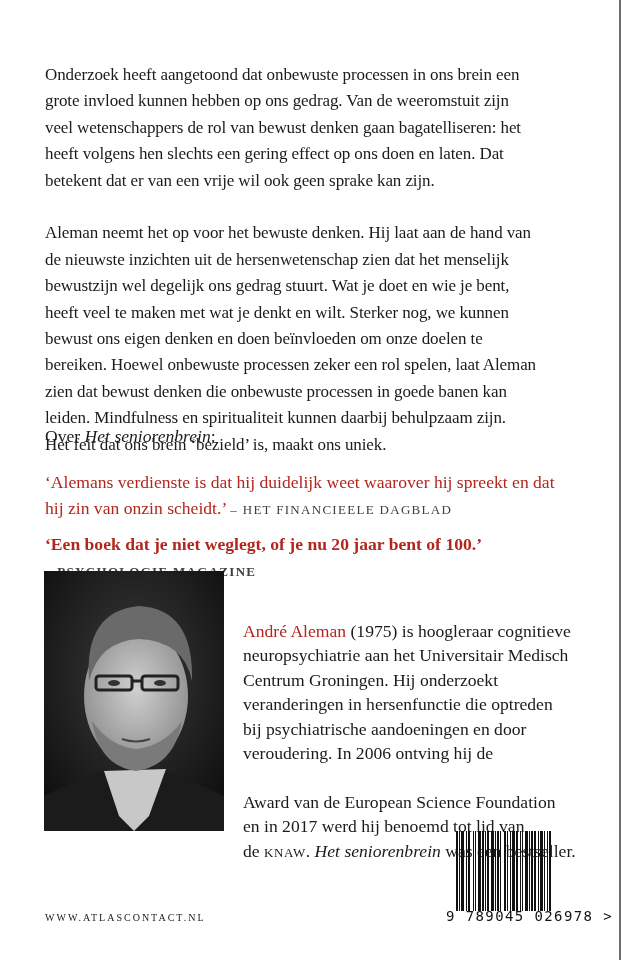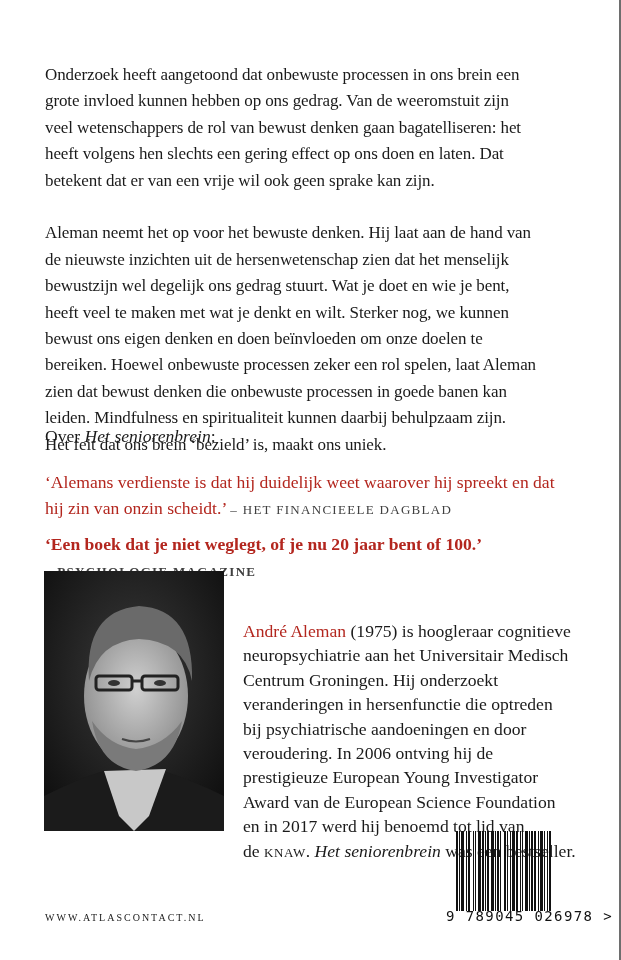--- a/index.html
+++ b/index.html
@@ -107,21 +107,21 @@
   </svg>
 </div>
 
 <div class="bio">
   <span class="name">André Aleman</span><span> (1975) is hoogleraar cognitieve</span><br>
   <span>neuropsychiatrie aan het Universitair Medisch</span><br>
   <span>Centrum Groningen. Hij onderzoekt</span><br>
   <span>veranderingen in hersenfunctie die optreden</span><br>
   <span>bij psychiatrische aandoeningen en door</span><br>
   <span>veroudering. In 2006 ontving hij de</span><br>
-  <span>prestigieuze European Young Investigator</span><br>
+  <br>
   <span>Award van de European Science Foundation</span><br>
   <span>en in 2017 werd hij benoemd tot lid van</span><br>
   <span>de </span><span class="smallcaps">knaw</span><span>. </span><i>Het seniorenbrein</i><span> was een bestseller.</span>
 </div>
 
 <div class="website">www.atlascontact.nl</div>
 
 <svg class="barcode" viewBox="0 0 130 80" preserveAspectRatio="none">
     <rect x="0" y="0" width="2" height="80" fill="#111"></rect>
     <rect x="3" y="0" width="1" height="80" fill="#111"></rect>

